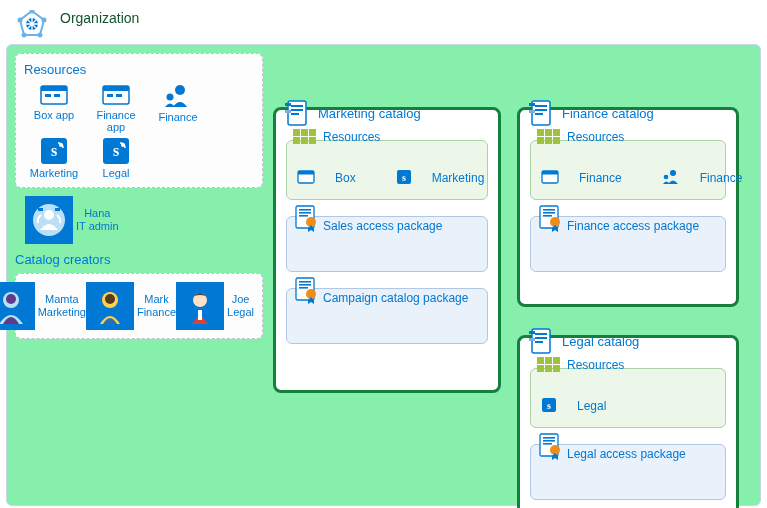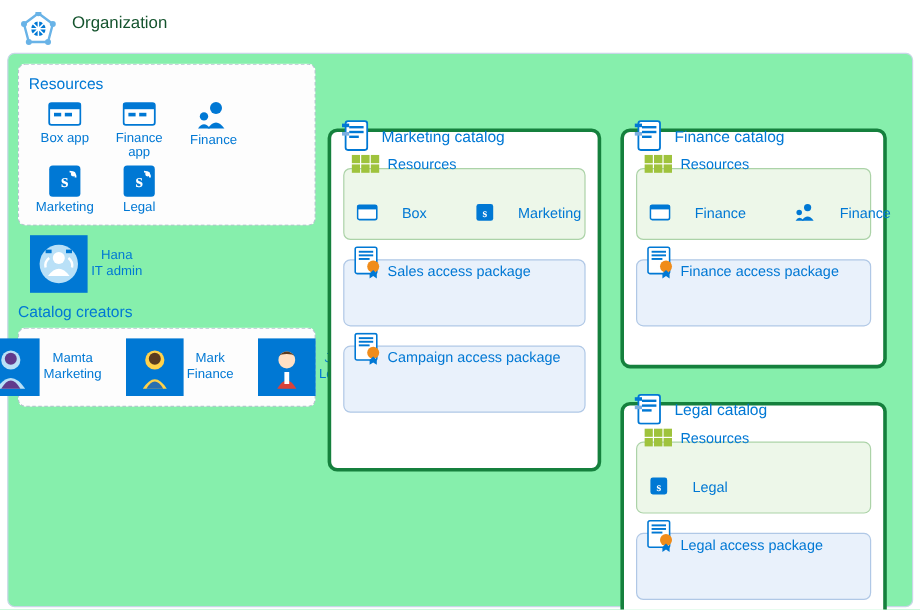--- a/index.html
+++ b/index.html
@@ -279,21 +279,21 @@
             <use href="#i-avatar-admin"></use>
           </svg>
       </div>
       <div class="user-label">
         <span>Hana</span><br><span>IT admin</span>
       </div>
     </div>
 
     <div>
       <div class="section-title">Catalog creators</div>
-      <div class="dashed" style="display:flex;gap:20px;justify-content:center">
+      <div class="dashed" style="display:flex;justify-content:flex-end">
         <div class="user-col">
           <div class="user-tile">
               <svg width="40" height="40">
                 <use href="#i-avatar-1"></use>
               </svg>
             </div>
           <div class="user-label"><span>Mamta</span><br><span>Marketing</span></div>
         </div>
         <div class="user-col">
           <div class="user-tile">
@@ -352,21 +352,21 @@
             </svg>
           <span>Sales access package</span>
         </div>
       </div>
       <div class="spacer"></div>
       <div class="pkg">
         <div class="pkg-header">
           <svg width="24" height="28">
               <use href="#i-pkg"></use>
             </svg>
-          <span>Campaign access package</span>
+          <span>Campaign catalog package</span>
         </div>
       </div>
     </div>
 
     <div class="catalog" style="left:244px;top:10px;width:222px;height:200px">
       <div class="catalog-header">
         <svg width="26" height="26">
             <use href="#i-catalog"></use>
           </svg>
         <span>Finance catalog</span>

